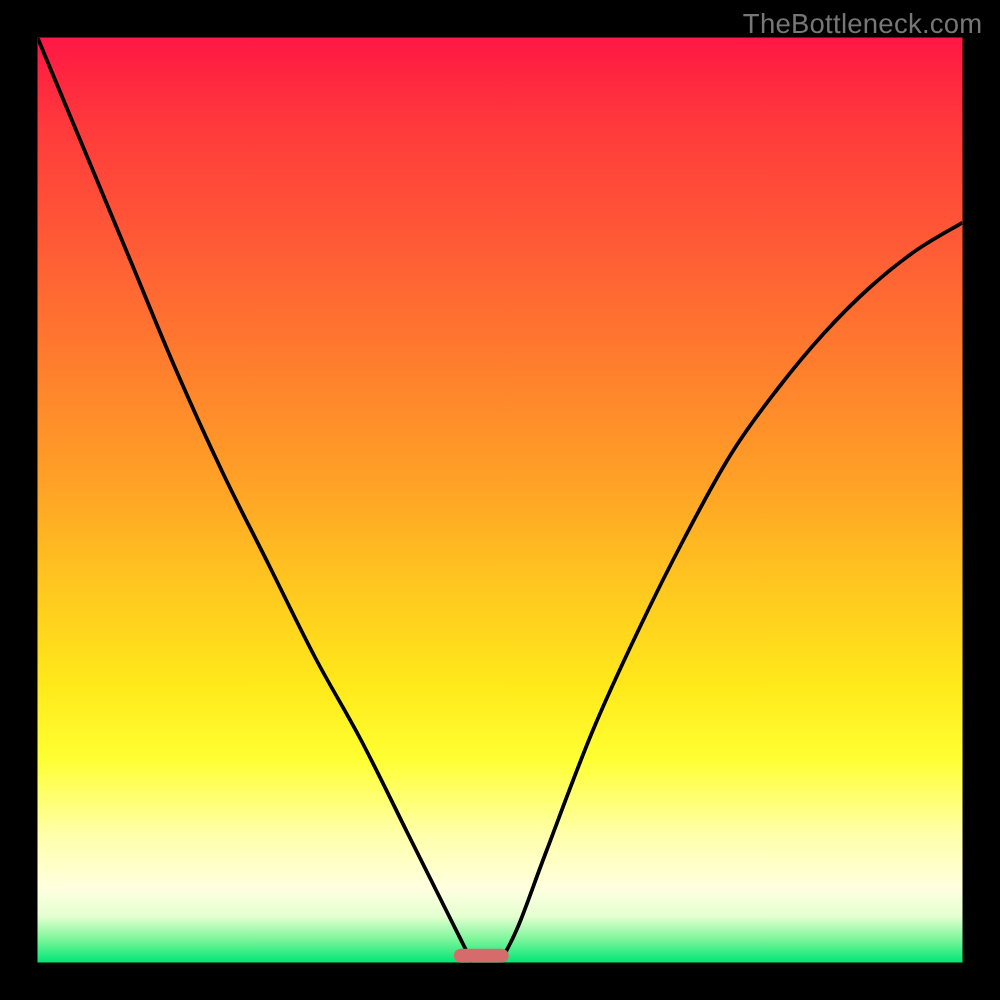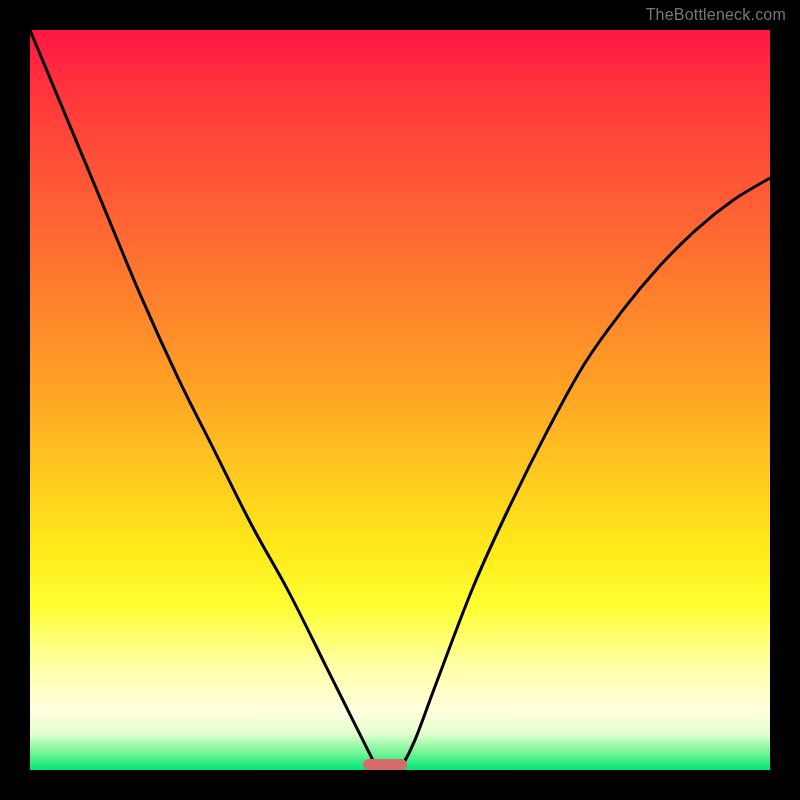--- a/index.html
+++ b/index.html
@@ -38,21 +38,21 @@
        #ffffe0 92%,
        #e4ffd0 95%,
        #7cf59a 97.5%,
        #00e676 100%);
   }
   .watermark {
     position: absolute;
     top: 6px;
     right: 14px;
     color: #777;
-    font-size: 16px;
+    font-size: 22px;
     letter-spacing: 0.2px;
   }
   svg.curve {
     position: absolute;
     left: 0;
     top: 0;
     width: 740px;
     height: 740px;
   }
   .marker {

